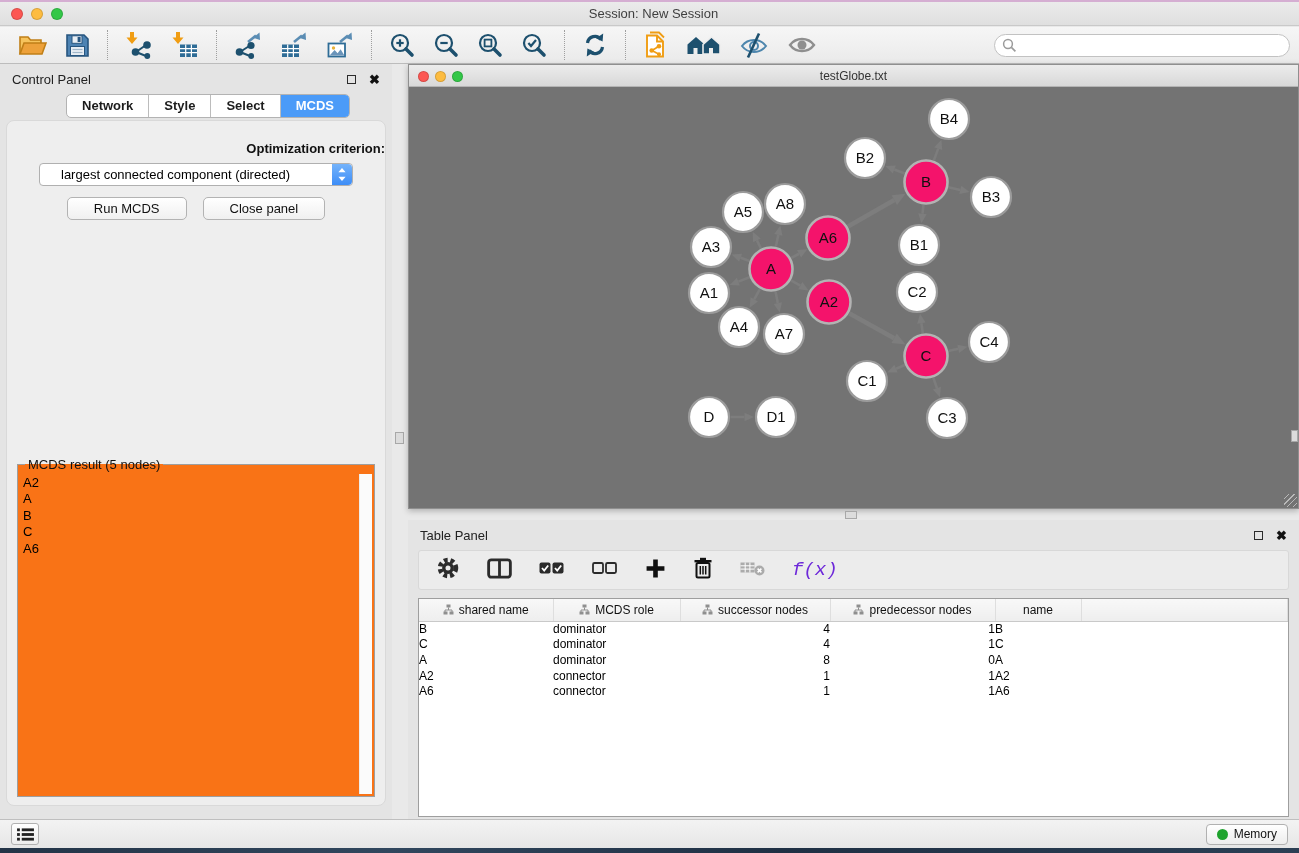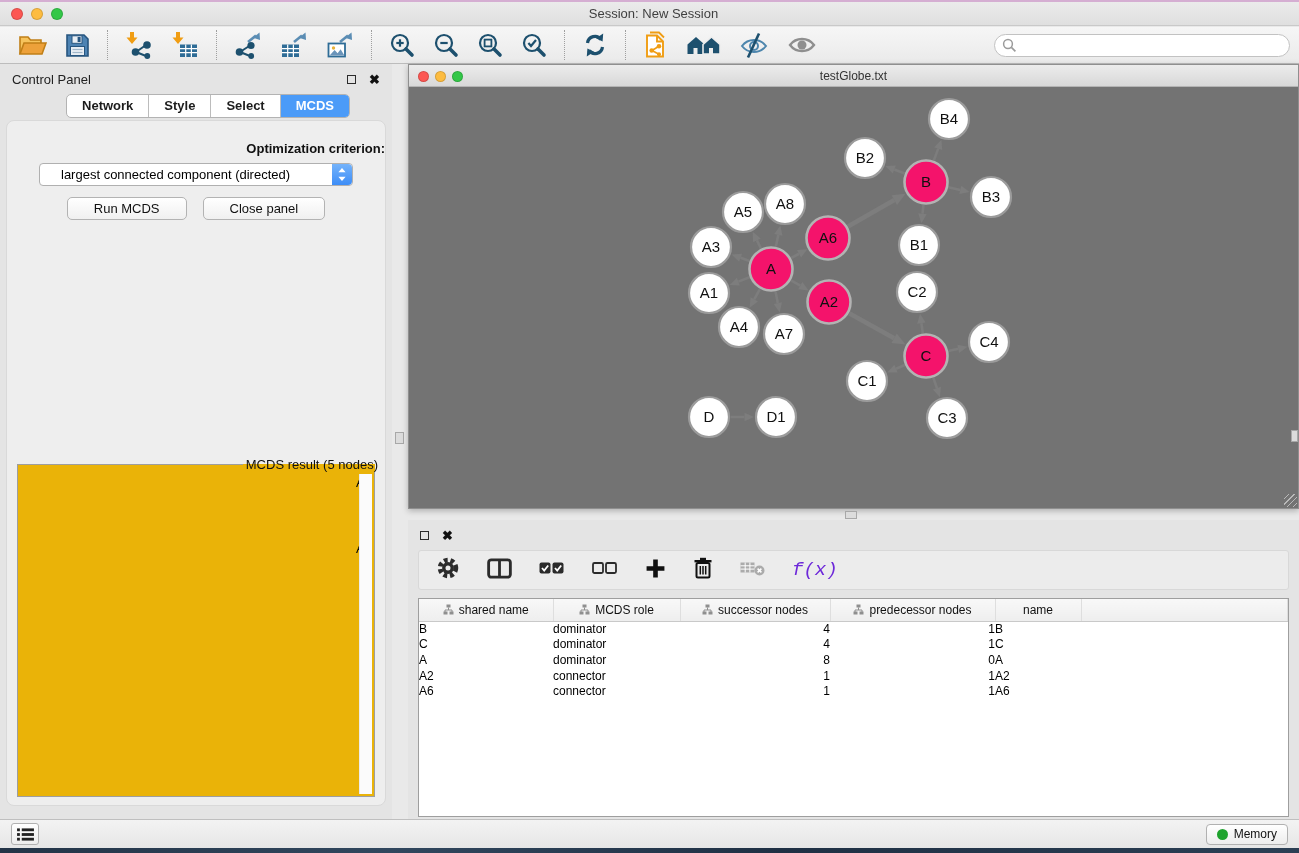--- a/index.html
+++ b/index.html
@@ -46,21 +46,21 @@
   .opt-label { text-align:right; font-size:13px; font-weight:bold; color:#111; margin-top:20px; }
   .mac-select { position:relative; width:314px; height:23px; margin:7px auto 0; background:#fff;
     border:1px solid #b0b0b0; border-radius:4px; font-size:13px; line-height:21px; padding-left:21px; }
   .stepper { position:absolute; right:0px; top:0px; bottom:0px; width:20px;
     background:linear-gradient(#74b3fb,#3d8df7); border-radius:0 4px 4px 0;
     display:flex; align-items:center; justify-content:center; }
   .btn-row { display:flex; justify-content:center; gap:16px; margin-top:11px; }
   .mac-btn { padding:2px 26px; font-size:13px; color:#111; background:linear-gradient(#ffffff,#f0f0f0);
     border:1px solid #b3b3b3; border-radius:5px; line-height:17px; }
   #mcds-group { position:absolute; left:10px; right:10px; top:336px; bottom:8px;
-    background:#eab308; border:1px solid #9e9e9e;text-align:right; }
+    background:#f97316; border:1px solid #9e9e9e; }
   #mcds-group legend { font-size:13px; color:#111; margin-left:7px; padding:0 3px; }
   #mcds-list { padding:3px 2px 0 5px; font-size:13px; line-height:16.4px; color:#000; }
   .scroll-track { position:absolute; top:2px; right:2px; bottom:2px; width:13px;
     background:#fbfbfb; border-left:1px solid #ececec; }
 
   
   #v-splitter { position:absolute; left:392px; width:16px; top:64px; bottom:34px; }
   .grip { background:#dcdcdc; border:1px solid #a8a8a8; }
   #v-grip { position:absolute; left:3px; top:368px; width:9px; height:12px; }
 
@@ -496,20 +496,21 @@
         </g>
       </svg>
   </div>
   <div class="corner-grip"></div>
   <div id="r-grip" class="grip"></div>
 </div>
 <div id="h-grip" class="grip"></div>
 
 <div id="table-panel">
   <div class="panel-header">
+    <span class="panel-title">Table Panel</span>
     <span class="panel-btns">
       <span class="float-box"></span>
       <span class="close-x">✖</span>
     </span>
   </div>
   <div id="tp-toolbar">
     <span>
       <svg width="24" height="24" viewBox="0 0 22 22">
           <circle cx="11" cy="11" r="7.2" fill="none" stroke="#2b2b2b" stroke-width="4.4" stroke-dasharray="3.4 2.6"></circle>
           <circle cx="11" cy="11" r="5.4" fill="#2b2b2b"></circle>

